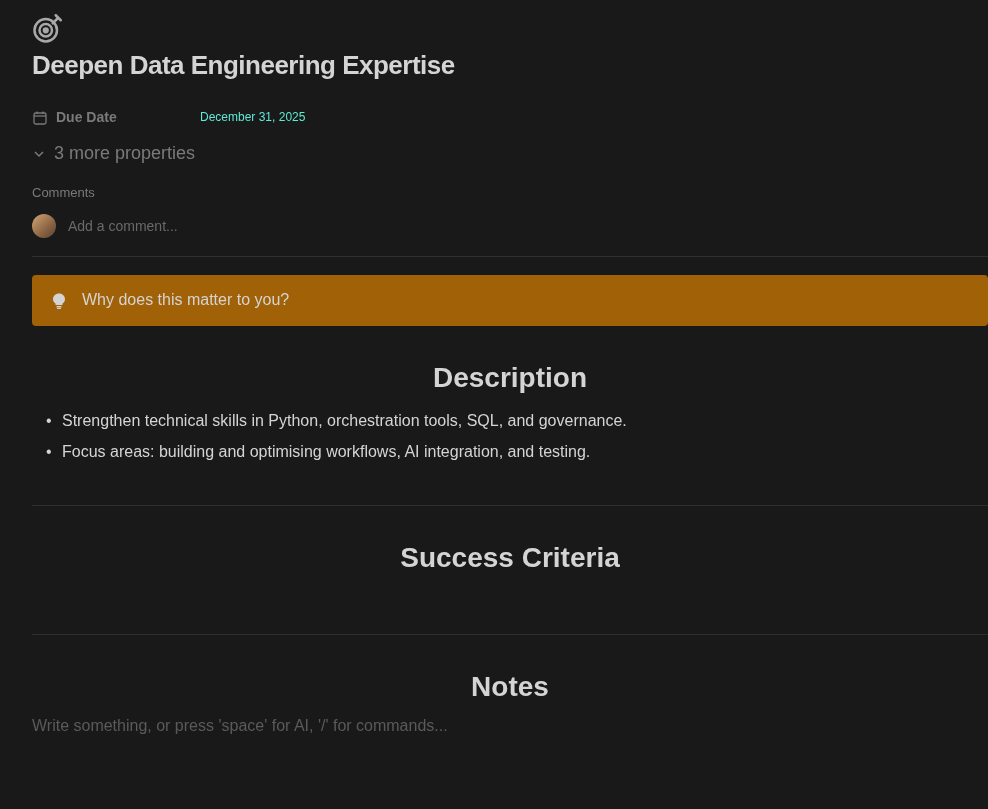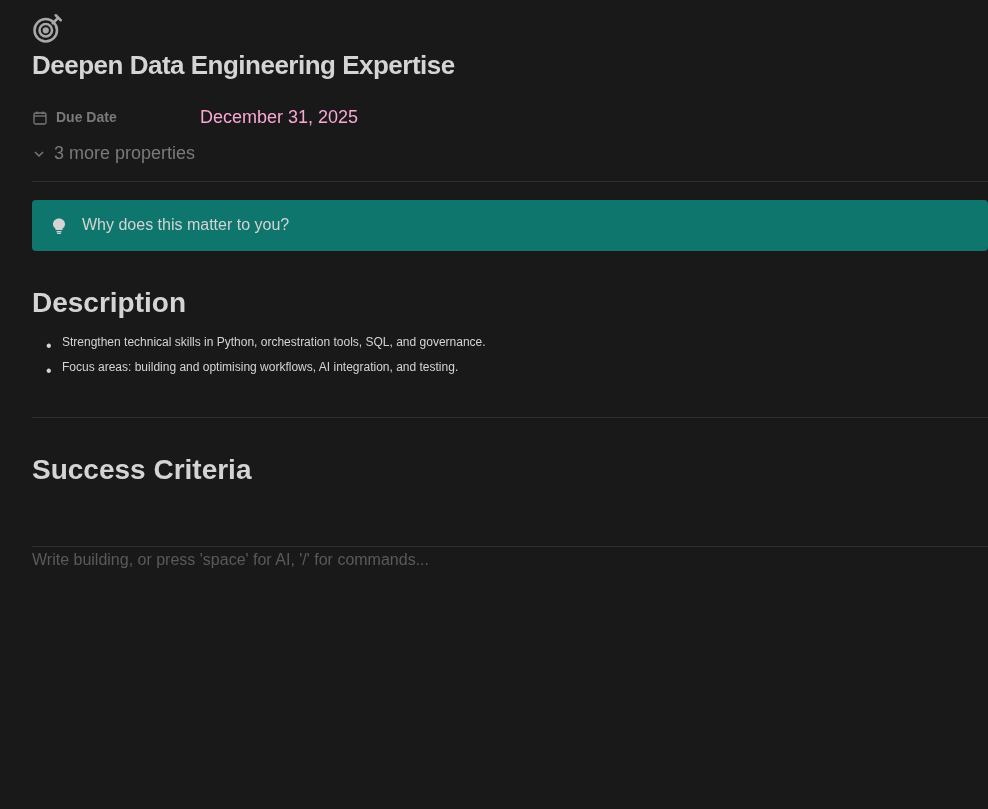--- a/index.html
+++ b/index.html
@@ -42,22 +42,22 @@
       align-items: center;
       gap: 8px;
       width: 168px;
       color: #7a7a7a;
       font-weight: bold;
     }
     .property-label-text {
       color: #7a7a7a;
     }
     .property-value {
-      color: #f9a8d4;
-      font-size: 18px;
+      color: #5eead4;
+      font-size: 12px;
     }
     .progress-value {
       display: flex;
       align-items: center;
       gap: 10px;
     }
     .progress-bar {
       width: 160px;
       height: 4px;
       background: #333;
@@ -104,47 +104,48 @@
     .comment-placeholder {
       color: #6a6a6a;
       font-size: 14px;
     }
     .divider {
       height: 1px;
       background: #2f2f2f;
       margin-left: 0;
     }
     .callout {
-      background: #0f766e;
+      background: #a16207;
       border-radius: 4px;
       padding: 16px 18px;
       margin-top: 18px;
       display: flex;
       align-items: center;
       gap: 14px;
     }
     .callout-text {
       color: #d4d4d4;
       font-size: 16px;
     }
     .section-heading {
       font-size: 28px;
       font-weight: 700;
       color: #d4d4d4;
       margin-top: 36px;
       margin-bottom: 14px;
+      text-align: center;
     }
     .bullet-list {
       list-style: none;
       padding-left: 0;
     }
     .bullet-list li {
       position: relative;
       padding-left: 30px;
-      font-size: 12px;
+      font-size: 16px;
       color: #d4d4d4;
       line-height: 1.6;
       margin-bottom: 6px;
     }
     .bullet-list li::before {
       content: "•";
       position: absolute;
       left: 14px;
       top: 0;
       color: #d4d4d4;
@@ -201,20 +202,27 @@
     <div class="more-properties">
       <span>
         <svg class="icon-svg" width="14" height="14" viewBox="0 0 14 14" fill="none" stroke="#7a7a7a" stroke-width="1.5">
           <polyline points="3,5 7,9 11,5"></polyline>
         </svg>
       </span>
       <span>3 more properties</span>
     </div>
   </div>
 
+  <div class="comments-section">
+    <div class="comments-label">Comments</div>
+    <div class="add-comment">
+      <div class="avatar"></div>
+      <div class="comment-placeholder">Add a comment...</div>
+    </div>
+  </div>
 
   <div class="divider"></div>
 
   <div class="callout">
     <span>
       <svg class="icon-svg" width="18" height="18" viewBox="0 0 18 18" fill="#d4d4d4">
         <path d="M9 1.5 C5.5 1.5 3 4 3 7 C3 9 4 10.5 5.5 11.5 L5.5 13 L12.5 13 L12.5 11.5 C14 10.5 15 9 15 7 C15 4 12.5 1.5 9 1.5 Z"></path>
         <rect x="6.5" y="14" width="5" height="1.5" rx="0.5"></rect>
         <rect x="7" y="16" width="4" height="1" rx="0.5"></rect>
       </svg>
@@ -227,14 +235,15 @@
     <li>Strengthen technical skills in Python, orchestration tools, SQL, and governance.</li>
     <li>Focus areas: building and optimising workflows, AI integration, and testing.</li>
   </ul>
 
   <div class="section-divider"></div>
 
   <h2 class="section-heading">Success Criteria</h2>
 
   <div class="section-divider" style="margin-top:60px"></div>
 
-  <div class="notes-placeholder">Write building, or press 'space' for AI, '/' for commands...</div>
+  <h2 class="section-heading">Notes</h2>
+  <div class="notes-placeholder">Write something, or press 'space' for AI, '/' for commands...</div>
 </div>
 
 </body></html>

